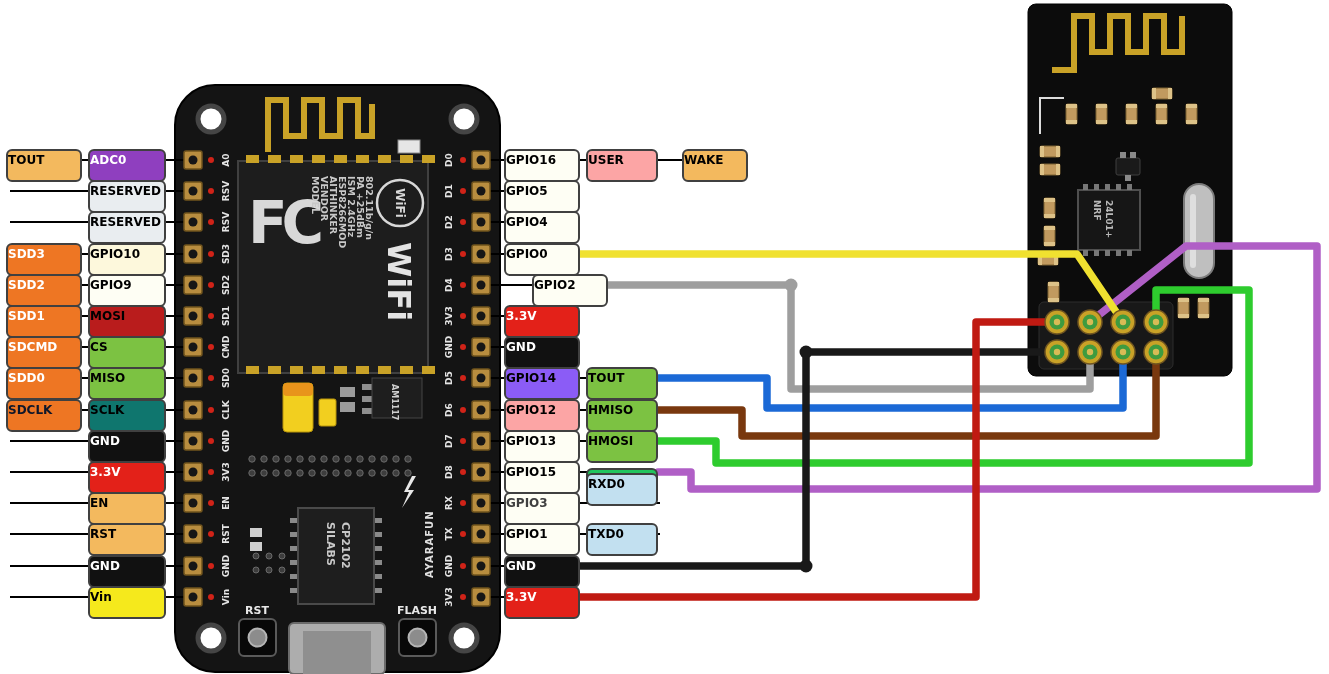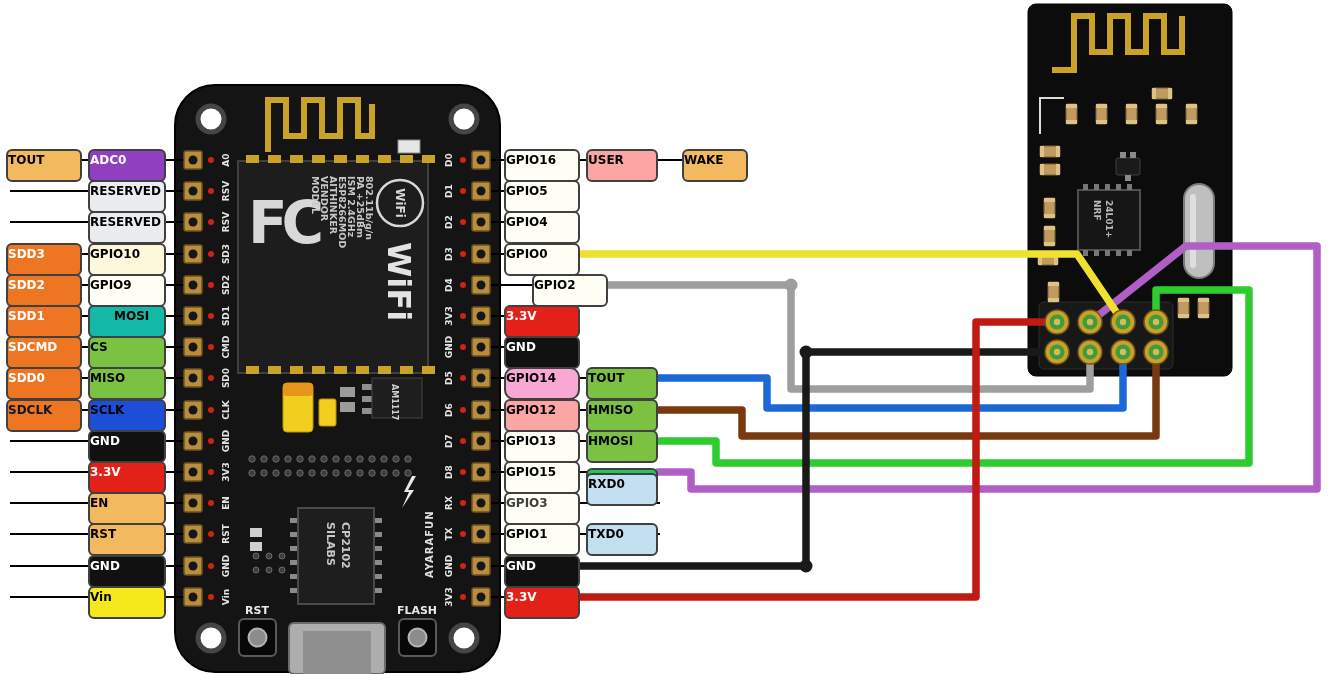--- a/index.html
+++ b/index.html
@@ -423,43 +423,43 @@
   <div id="labels">
       <div class="pill" style="left: 6px; top: 149px; width: 76px; background: rgb(243, 185, 94); color: rgb(0, 0, 0);">TOUT</div>
       <div class="pill" style="left: 88px; top: 149px; width: 78px; background: rgb(143, 63, 191); color: rgb(255, 255, 255);">ADC0</div>
       <div class="pill" style="left: 88px; top: 180px; width: 78px; background: rgb(233, 237, 240); color: rgb(0, 0, 0);">RESERVED</div>
       <div class="pill" style="left: 88px; top: 211px; width: 78px; background: rgb(233, 237, 240); color: rgb(0, 0, 0);">RESERVED</div>
       <div class="pill" style="left: 6px; top: 243px; width: 76px; background: rgb(238, 118, 35); color: rgb(255, 255, 255);">SDD3</div>
       <div class="pill" style="left: 88px; top: 243px; width: 78px; background: rgb(253, 248, 220); color: rgb(0, 0, 0);">GPIO10</div>
       <div class="pill" style="left: 6px; top: 274px; width: 76px; background: rgb(238, 118, 35); color: rgb(255, 255, 255);">SDD2</div>
       <div class="pill" style="left: 88px; top: 274px; width: 78px; background: rgb(254, 254, 244); color: rgb(0, 0, 0);">GPIO9</div>
       <div class="pill" style="left: 6px; top: 305px; width: 76px; background: rgb(238, 118, 35); color: rgb(255, 255, 255); border-radius: 6px;">SDD1</div>
-      <div class="pill" style="left: 88px; top: 305px; width: 78px; background: #14b8a6; color: rgb(0, 0, 0); padding-left: 24px;">MOSI</div>
+      <div class="pill" style="left: 88px; top: 305px; width: 78px; background: #b91c1c; color: rgb(0, 0, 0);">MOSI</div>
       <div class="pill" style="left: 6px; top: 336px; width: 76px; background: rgb(238, 118, 35); color: rgb(255, 255, 255);">SDCMD</div>
       <div class="pill" style="left: 88px; top: 336px; width: 78px; background: rgb(124, 194, 66); color: rgb(0, 0, 0);">CS</div>
       <div class="pill" style="left: 6px; top: 367px; width: 76px; background: rgb(238, 118, 35); color: rgb(255, 255, 255);">SDD0</div>
       <div class="pill" style="left: 88px; top: 367px; width: 78px; background: rgb(124, 194, 66); color: rgb(0, 0, 0);">MISO</div>
       <div class="pill" style="left: 6px; top: 399px; width: 76px; background: rgb(238, 118, 35); color: #0f172a;">SDCLK</div>
-      <div class="pill" style="left: 88px; top: 399px; width: 78px; background: #1d4ed8; color: rgb(0, 0, 0);">SCLK</div>
+      <div class="pill" style="left: 88px; top: 399px; width: 78px; background: #0f766e; color: rgb(0, 0, 0);">SCLK</div>
       <div class="pill" style="left: 88px; top: 430px; width: 78px; background: rgb(17, 17, 17); color: rgb(255, 255, 255);">GND</div>
       <div class="pill" style="left: 88px; top: 461px; width: 78px; background: rgb(227, 33, 25); color: rgb(255, 255, 255);">3.3V</div>
       <div class="pill" style="left: 88px; top: 492px; width: 78px; background: rgb(243, 185, 94); color: rgb(0, 0, 0);">EN</div>
       <div class="pill" style="left: 88px; top: 523px; width: 78px; background: rgb(243, 185, 94); color: rgb(0, 0, 0);">RST</div>
       <div class="pill" style="left: 88px; top: 555px; width: 78px; background: rgb(17, 17, 17); color: rgb(255, 255, 255);">GND</div>
       <div class="pill" style="left: 88px; top: 586px; width: 78px; background: rgb(245, 233, 28); color: rgb(0, 0, 0);">Vin</div>
       <div class="pill" style="left: 504px; top: 149px; width: 76px; background: rgb(254, 254, 244); color: rgb(0, 0, 0);">GPIO16</div>
       <div class="pill" style="left: 586px; top: 149px; width: 72px; background: #fca5a5; color: rgb(0, 0, 0);">USER</div>
       <div class="pill" style="left: 682px; top: 149px; width: 66px; background: rgb(243, 185, 94); color: rgb(0, 0, 0);">WAKE</div>
       <div class="pill" style="left: 504px; top: 180px; width: 76px; background: rgb(254, 254, 244); color: rgb(0, 0, 0);">GPIO5</div>
       <div class="pill" style="left: 504px; top: 211px; width: 76px; background: rgb(254, 254, 244); color: rgb(0, 0, 0);">GPIO4</div>
       <div class="pill" style="left: 504px; top: 243px; width: 76px; background: rgb(254, 254, 244); color: rgb(0, 0, 0);">GPIO0</div>
       <div class="pill" style="left: 504px; top: 274px; width: 76px; background: rgb(254, 254, 244); color: rgb(0, 0, 0); margin-left: 28px;">GPIO2</div>
       <div class="pill" style="left: 504px; top: 305px; width: 76px; background: rgb(227, 33, 25); color: rgb(255, 255, 255);">3.3V</div>
       <div class="pill" style="left: 504px; top: 336px; width: 76px; background: rgb(17, 17, 17); color: rgb(255, 255, 255);">GND</div>
-      <div class="pill" style="left: 504px; top: 367px; width: 76px; background: #f9a8d4; color: rgb(0, 0, 0); border-radius: 10px;">GPIO14</div>
+      <div class="pill" style="left: 504px; top: 367px; width: 76px; background: #8b5cf6; color: rgb(0, 0, 0);">GPIO14</div>
       <div class="pill" style="left: 586px; top: 367px; width: 72px; background: rgb(124, 194, 66); color: rgb(0, 0, 0);">TOUT</div>
       <div class="pill" style="left: 504px; top: 399px; width: 76px; background: #fca5a5; color: rgb(0, 0, 0);">GPIO12</div>
       <div class="pill" style="left: 586px; top: 399px; width: 72px; background: rgb(124, 194, 66); color: rgb(0, 0, 0);">HMISO</div>
       <div class="pill" style="left: 504px; top: 430px; width: 76px; background: rgb(254, 254, 244); color: rgb(0, 0, 0);">GPIO13</div>
       <div class="pill" style="left: 586px; top: 430px; width: 72px; background: rgb(124, 194, 66); color: rgb(0, 0, 0);">HMOSI</div>
       <div class="pill" style="left: 504px; top: 461px; width: 76px; background: rgb(254, 254, 244); color: rgb(0, 0, 0);">GPIO15</div>
       <div class="pill" style="left: 586px; top: 461px; width: 72px; background: #22c55e; color: rgb(0, 0, 0); margin-top: 7px;">HCS</div>
       <div class="pill" style="left: 504px; top: 492px; width: 76px; background: rgb(254, 254, 244); color: #404040;">GPIO3</div>
       <div class="pill" style="left: 586px; top: 473px; width: 72px; background: rgb(194, 224, 240); color: rgb(0, 0, 0);">RXD0</div>
       <div class="pill" style="left: 504px; top: 523px; width: 76px; background: rgb(254, 254, 244); color: rgb(0, 0, 0);">GPIO1</div>

